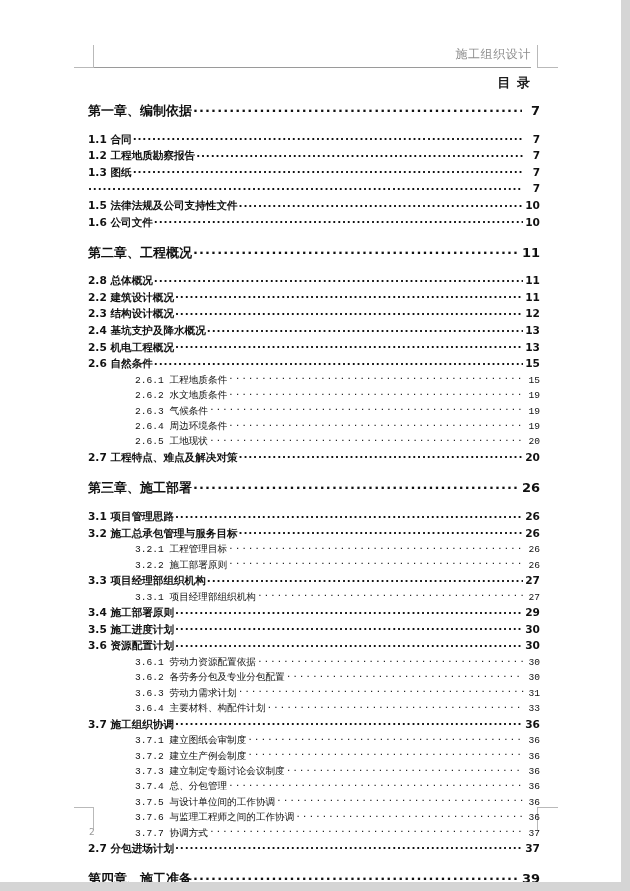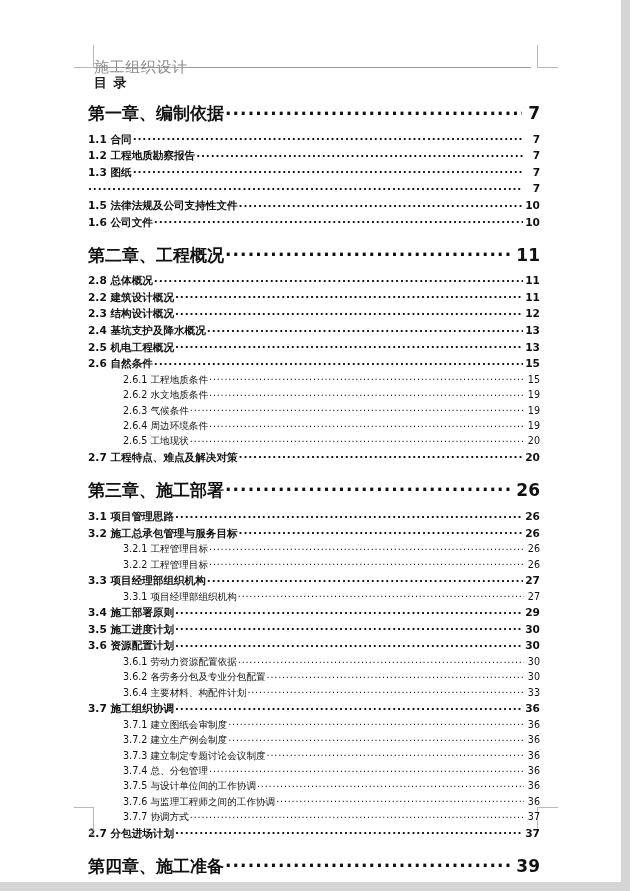--- a/index.html
+++ b/index.html
@@ -73,36 +73,36 @@
     left: 94px;
     top: 42px;
     width: 437px;
     height: 26px;
     border-bottom: 1px solid #9a9a9a;
     box-sizing: border-box;
   }
   .header-title {
     position: absolute;
     left: 0;
-    top: 16px;
+    top: 4px;
     width: 437px;
-    text-align: left;
-    font-size: 15px;
+    text-align: right;
+    font-size: 12px;
     color: #8d8d8d;
     letter-spacing: 0.6px;
     font-family: "DejaVu Sans", "Liberation Sans", sans-serif;
   }
 
   
   .toc-title {
     position: absolute;
     left: 94px;
     top: 74px;
     width: 437px;
-    text-align: left;
+    text-align: right;
     font-size: 13px;
     font-weight: bold;
     color: #1c1c1c;
     letter-spacing: 1px;
   }
 
   
   .toc {
     position: absolute;
     left: 88px;
@@ -138,21 +138,21 @@
     letter-spacing: 0.8px;
   }
   .toc-page {
     flex: 0 0 auto;
     padding-left: 2px;
     text-align: right;
   }
 
   
   .lvl1 {
-    font-size: 17px;
+    font-size: 13px;
     font-weight: bold;
     margin-left: 0px;
     height: 22px;
     padding-top: 4px;
   }
   .lvl1 .toc-leader::after { letter-spacing: 1.1px; font-weight: bold; }
   .lvl1 .toc-page { min-width: 16px; }
 
   
   .lvl2 {
@@ -160,23 +160,24 @@
     font-weight: bold;
     height: 15.6px;
     padding-top: 1px;
   }
   .lvl2 .toc-page { min-width: 15px; }
 
   
   .lvl3 {
     font-size: 9.6px;
     font-weight: normal;
-    margin-left: 35px;
+    margin-left: 47px;
     height: 14.4px;
     padding-top: 1px;
+    font-family: Liberation Mono, monospace;
   }
   .lvl3 .toc-page { min-width: 14px; }
 
   
   .footer-page-no {
     position: absolute;
     left: 89px;
     top: 827px;
     font-size: 9px;
     color: #9a9a9a;
@@ -329,21 +330,21 @@
         <span class="toc-label">3.2 施工总承包管理与服务目标</span>
         <span class="toc-leader"></span>
         <span class="toc-page">26</span>
       </div>
       <div class="toc-row lvl3">
         <span class="toc-label">3.2.1  工程管理目标</span>
         <span class="toc-leader"></span>
         <span class="toc-page">26</span>
       </div>
       <div class="toc-row lvl3">
-        <span class="toc-label">3.2.2  工程管理目标</span>
+        <span class="toc-label">3.2.2  施工部署原则</span>
         <span class="toc-leader"></span>
         <span class="toc-page">26</span>
       </div>
       <div class="toc-row lvl2">
         <span class="toc-label">3.3 项目经理部组织机构</span>
         <span class="toc-leader"></span>
         <span class="toc-page">27</span>
       </div>
       <div class="toc-row lvl3">
         <span class="toc-label">3.3.1 项目经理部组织机构</span>
@@ -367,20 +368,25 @@
       </div>
       <div class="toc-row lvl3">
         <span class="toc-label">3.6.1  劳动力资源配置依据</span>
         <span class="toc-leader"></span>
         <span class="toc-page">30</span>
       </div>
       <div class="toc-row lvl3">
         <span class="toc-label">3.6.2  各劳务分包及专业分包配置</span>
         <span class="toc-leader"></span>
         <span class="toc-page">30</span>
+      </div>
+      <div class="toc-row lvl3">
+        <span class="toc-label">3.6.3  劳动力需求计划</span>
+        <span class="toc-leader"></span>
+        <span class="toc-page">31</span>
       </div>
       <div class="toc-row lvl3">
         <span class="toc-label">3.6.4 主要材料、构配件计划</span>
         <span class="toc-leader"></span>
         <span class="toc-page">33</span>
       </div>
       <div class="toc-row lvl2">
         <span class="toc-label">3.7 施工组织协调</span>
         <span class="toc-leader"></span>
         <span class="toc-page">36</span>

